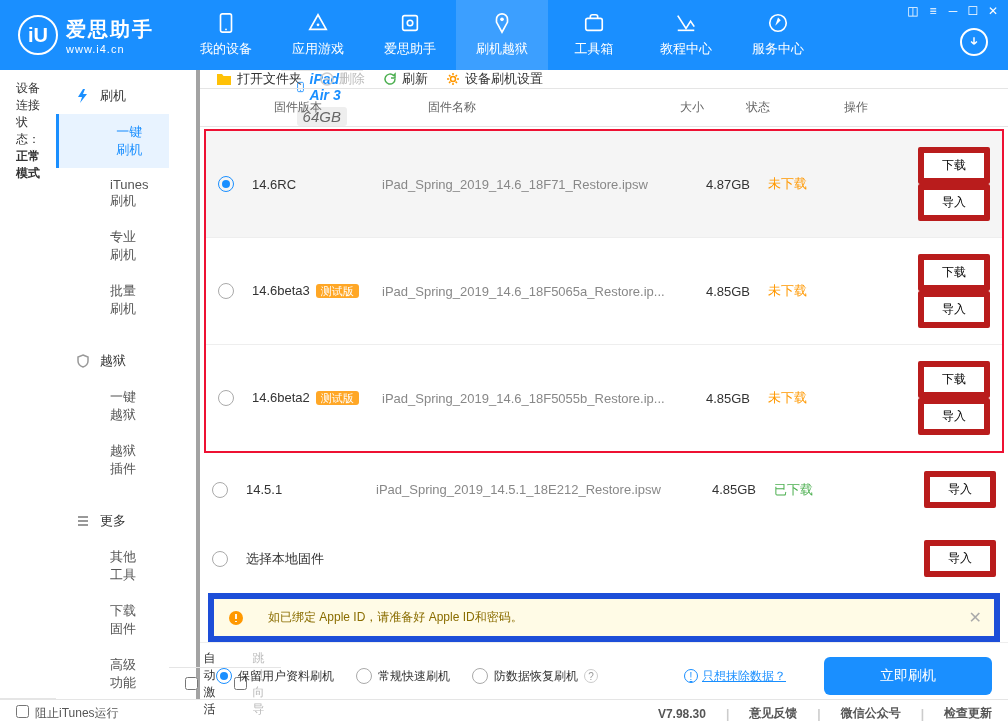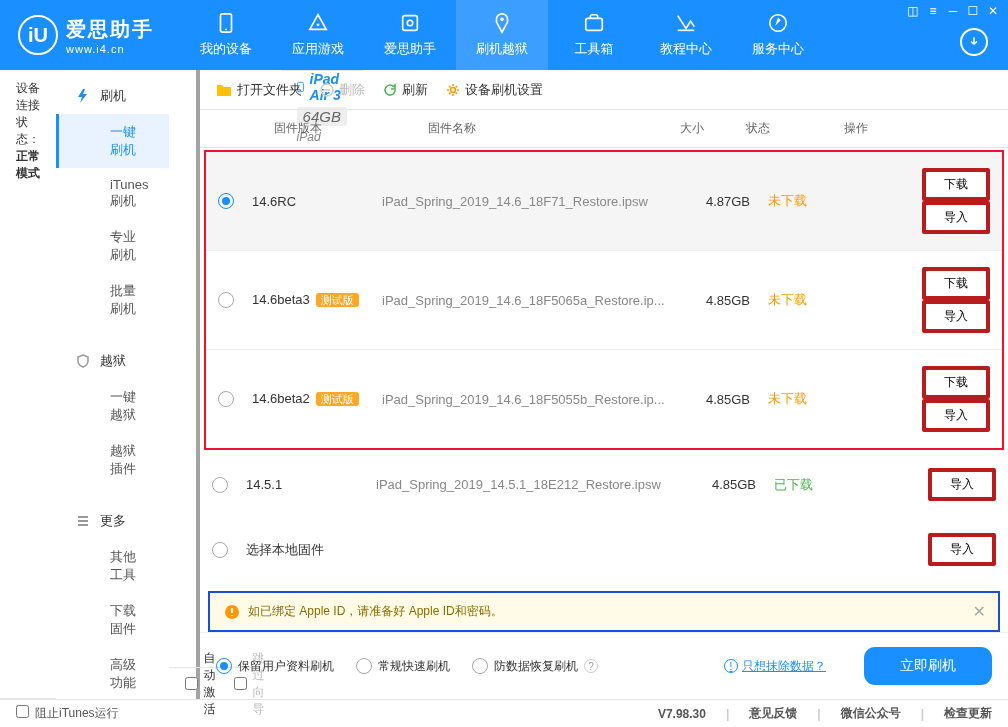--- a/index.html
+++ b/index.html
@@ -24,21 +24,21 @@
 
 .main { display: flex; height: 629px; }
 
 .sidebar { width: 200px; border-right: 4px solid #a3a3a3; display: flex; flex-direction: row; }
 .conn-status { padding: 10px 16px; border-bottom: 1px solid #e5e5e5; font-size: 12px; }
 .conn-status b { font-weight: bold; }
 .side-group { padding: 8px 0; }
 .side-title { display: flex; align-items: center; padding: 9px 20px; font-size: 13px; cursor: pointer; gap: 10px; }
 .side-title .ico { width: 14px; height: 14px; display: flex; align-items: center; justify-content: center; }
 .side-item { padding: 9px 20px 9px 54px; font-size: 13px; cursor: pointer; color: #555; }
-.side-item.active { background: #e8f3ff; color: #1a8fff; border-left: 3px solid #1a8fff; padding-left: 51px; }
+.side-item.active { background: #e8f3ff; color: #1a8fff; border-left: 3px solid #1a8fff; padding-left: 51px; text-align: center; }
 
 .sidebar-bottom { margin-top: auto; border-top: 1px solid #e5e5e5; height:32px;}
 .auto-activate { padding: 8px 16px; display: flex; align-items: center; gap: 6px; font-size: 12px; }
 .device-box { padding: 0 16px; border-top: 1px solid #e5e5e5; background:#fff;font-style:italic;}
 .device-name { color: #1a8fff; font-size: 14px; font-weight: bold; display: flex; align-items: center; gap: 6px; }
 .device-cap { background: #eee; color: #666; padding: 1px 6px; border-radius: 3px; font-size: 15px; margin-top:4px; display:inline-block;}
 .device-type { color: #888; font-size: 12px; margin-top:4px;}
 
 .content { flex: 1; display: flex; flex-direction: column; position: relative; }
 .toolbar { height: 40px; border-bottom: 1px solid #e5e5e5; display: flex; align-items: center; padding: 0 16px; gap: 18px; font-size: 13px; }
@@ -58,29 +58,29 @@
 .rows-hl .row { border-bottom: 1px solid #eee; }
 .rows-hl .row:last-child { border-bottom: none; }
 .row.sel { background: #f5f5f5; }
 .radio { width: 16px; height: 16px; border: 1.5px solid #aaa; border-radius: 50%; display: flex; align-items: center; justify-content: center; cursor: pointer; }
 .radio.on { border-color: #1a8fff; }
 .radio.on::after { content: ''; width: 8px; height: 8px; background: #1a8fff; border-radius: 50%; }
 .beta-tag { background: #ffa726; color: #fff; padding: 1px 5px; border-radius: 3px; font-size: 11px; margin-left: 6px; }
 .file-name { color: #888; }
 .status-no { color: #ff9800; }
 .status-yes { color: #4caf50; }
-.op-btn { border: 4px solid #b91c1c; background: #fff; padding: 4px 18px; margin-left: 8px; cursor: pointer; font-size: 12px; border-radius: 2px; }
-
-.notice { background: #fffbe6; border: 2px solid #1d4ed8; padding: 10px 14px; display: flex; align-items: center; gap: 8px; color: #8a6d00; position: relative; margin: 0 8px;}
+.op-btn { border: 6px solid #b91c1c; background: #fff; padding: 4px 18px; margin-left: 8px; cursor: pointer; font-size: 12px; border-radius: 2px; }
+
+.notice { background: #fffbe6; border: 6px solid #1d4ed8; padding: 10px 14px; display: flex; align-items: center; gap: 24px; color: #8a6d00; position: relative; margin: 0 8px;}
 .notice-close { position: absolute; right: 12px; color: #aaa; cursor: pointer; font-size: 16px; }
 
 .flash-opts { padding: 14px 16px; display: flex; align-items: center; gap: 22px; border-top: 1px solid #eee; }
 .flash-radio { display: flex; align-items: center; gap: 6px; cursor: pointer; }
 .link-erase { color: #1a8fff; text-decoration: underline; cursor: pointer; margin-left: auto; display:flex; align-items:center; gap:4px;}
-.flash-btn { background: #1a8fff; color: #fff; padding: 10px 36px; border: none; cursor: pointer; font-size: 14px; border-radius: 11px; margin-left: 16px; }
+.flash-btn { background: #1a8fff; color: #fff; padding: 10px 56px; border: none; cursor: pointer; font-size: 14px; border-radius: 6px; margin-left: 16px; }
 
 .footer { height: 28px; border-top: 1px solid #e5e5e5; display: flex; align-items: center; padding: 0 16px; font-size: 12px; color: #555; }
 .footer-left { display: flex; align-items: flex-start; gap: 6px; }
 .footer-right { margin-left: auto; display: flex; align-items: center; gap: 20px; font-weight: bold; }
 .footer-right span.sep { color:#ccc; }
 .spacer { flex:1; }
 svg { display: block; }
 </style>
 </head>
 <body>

